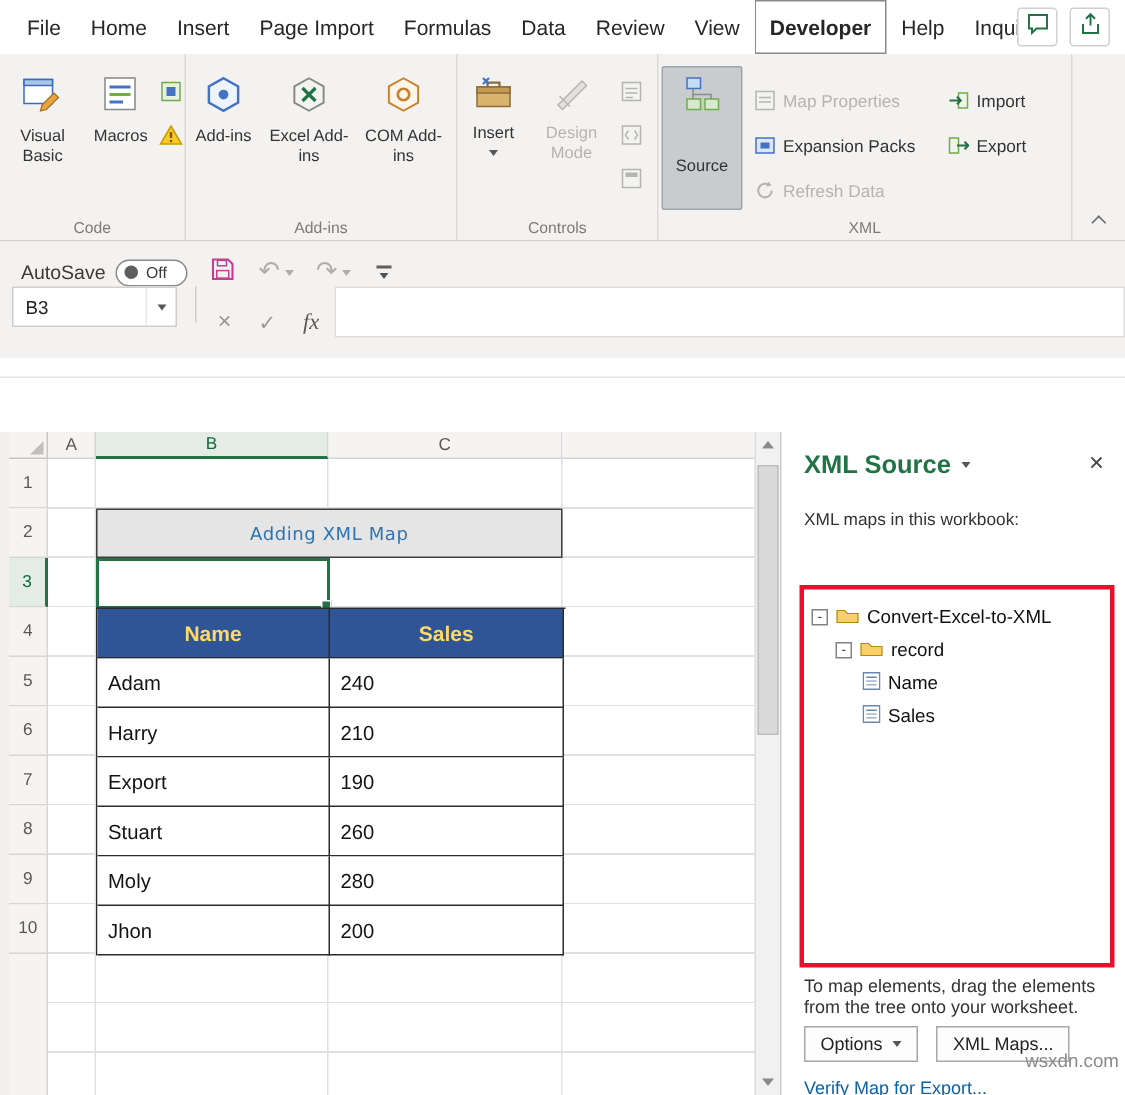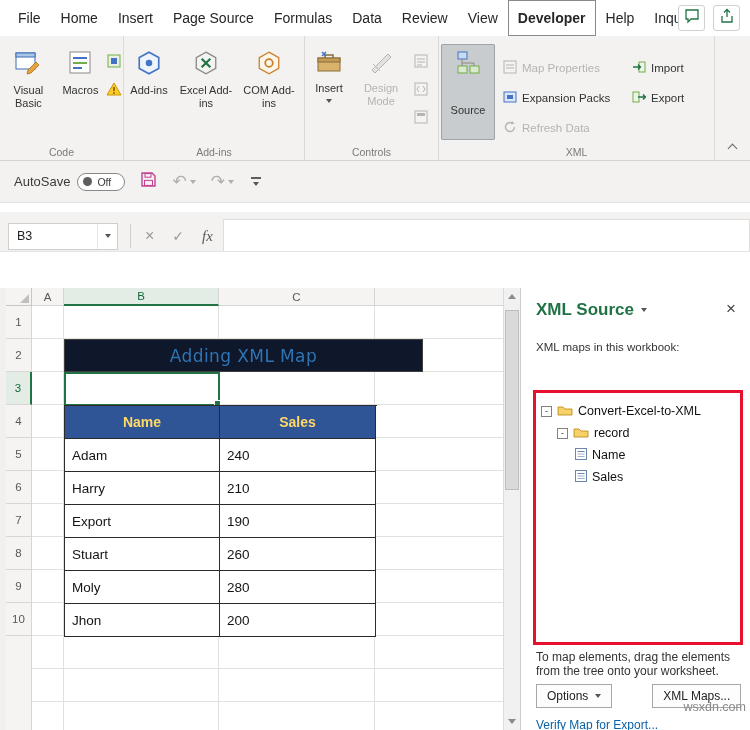--- a/index.html
+++ b/index.html
@@ -34,21 +34,21 @@
   .autosave { display:flex; align-items:center; gap:7px; font-size:13px; color:#3b3a39; }
   .pill { width:48px; height:18px; border:1px solid #8a8886; border-radius:9px; display:flex; align-items:center; padding:0 5px; gap:5px; background:#fff; }
   .pill .dot { width:9px; height:9px; border-radius:50%; background:#605e5c; }
   .pill .off { font-size:10.5px; color:#3b3a39;text-align:center; }
   .qbtn { display:flex; align-items:center; gap:3px; }
   .undo-glyph { font-size:17px; color:#b0aeac; line-height:17px; font-family:"DejaVu Sans",sans-serif; }
   .ovf { display:flex; flex-direction:column; align-items:center; gap:3px; margin-left:2px; }
   .ovf .bar { width:10px; height:2px; background:#605e5c; }
 
   
-  .fbar { position:absolute; left:0; top:212px; width:750px; height:48px; background:#f3f2f1; display:flex; align-items:center; padding-left:8px; }
+  .fbar { position:absolute; left:0; top:191px; width:750px; height:48px; background:#f3f2f1; display:flex; padding-left:8px; }
   .namebox { width:110px; height:27px; background:#fff; border:1px solid #d0cecc; display:flex; align-items:center; }
   .nbtext { flex:1; padding-left:8px; font-size:12.5px; color:#222; }
   .nbcaret { width:20px; height:100%; display:flex; align-items:center; justify-content:center; border-left:1px solid #e9e7e5; }
   .fbar-div { width:1px; height:24px; background:#d0cecc; margin:0 12px; }
   .fxbtns { display:flex; align-items:center; gap:18px; padding:0 10px 0 2px; }
   .fx-x { color:#9a9896; font-size:16px; }
   .fx-check { color:#9a9896; font-size:14px; }
   .fx-fx { font-family:"Liberation Serif",serif; font-style:italic; font-size:15px; color:#5a5856; }
   .finput { flex:1; height:34px; background:#fff; border:1px solid #e0dedc; }
 
@@ -59,21 +59,21 @@
   .leftstrip { position:absolute; left:0; top:0; width:6px; height:442px; background:#f1f0ef; }
   .corner { position:absolute; left:6px; top:0; width:26px; height:18px; background:#f5f4f3; border-right:1px solid #c8c6c4; border-bottom:1px solid #c8c6c4; }
   .corner:after { content:""; position:absolute; right:2px; bottom:2px; border-left:9px solid transparent; border-bottom:9px solid #c2c0be; }
   .hdr { position:absolute; background:#f5f4f3; border-right:1px solid #d8d6d4; border-bottom:1px solid #d8d6d4; font-size:11.5px; color:#5a5856; display:flex; align-items:center; justify-content:center; }
   .hdr.hl { background:#e3ede6; color:#15683c; }
   .hdr.hl.colhl { border-bottom:2px solid #217346; }
   .hdr.hl.rowhl { border-right:2px solid #217346; }
   .gridlines { position:absolute; left:32px; top:18px; width:471px; height:424px;
      background-image: repeating-linear-gradient(to bottom, transparent 0 32px, #e2e0de 32px 33px); }
   .vline { position:absolute; top:18px; width:1px; height:424px; background:#e2e0de; }
-  .titlecell { position:absolute; left:64px; top:51px; width:359px; height:33px; background:#0f172a; border:1px solid #3f3f3f; display:flex; align-items:center; justify-content:center; font-size:17px; color:#2E74B5; font-family:"DejaVu Sans",sans-serif; letter-spacing:0.4px; }
+  .titlecell { position:absolute; left:64px; top:51px; width:311px; height:33px; background:#e5e5e5; border:1px solid #3f3f3f; display:flex; align-items:center; justify-content:center; font-size:12px; color:#2E74B5; font-family:"DejaVu Sans",sans-serif; letter-spacing:0.4px; }
   .sel { position:absolute; left:64px; top:84px; width:156px; height:34px; border:2px solid #217346; }
   .sel:after { content:""; position:absolute; right:-3px; bottom:-3px; width:5px; height:5px; background:#217346; border:1px solid #fff; }
   .xtable { position:absolute; left:64px; top:117px; width:313px; border-top:1px solid #2b2b2b; border-left:1px solid #2b2b2b; }
   .trow { display:flex; }
   .tcell { width:155px; height:33px; border-right:1px solid #2b2b2b; border-bottom:1px solid #2b2b2b; font-size:13.5px; color:#141414; background:#fff; display:flex; align-items:center; padding-left:7px; }
   .tcell.c2 { width:156px; }
   .thead .tcell { background:#2F5597; color:#FFD966; font-weight:bold; justify-content:center; padding-left:0; font-size:14px; }
 
   
   .vscroll { position:absolute; left:503px; top:288px; width:17px; height:442px; background:#f1f1f1; border-left:1px solid #dcdcdc; }
@@ -89,35 +89,35 @@
   .p-label { position:absolute; left:15px; top:53px; font-size:11.5px; color:#333; }
   .p-dd { position:absolute; left:15px; top:68px; width:201px; height:23px; border:1px solid #a6a6a6; background:#fff; display:flex; align-items:center; }
   .ddtext { flex:1; font-size:11.8px; padding-left:6px; color:#222; white-space:nowrap; overflow:hidden; }
   .ddbtn { width:20px; height:100%; background:#e6e6e6; border-left:1px solid #a6a6a6; display:flex; align-items:center; justify-content:center; }
   .p-tree { position:absolute; left:12px; top:102px; width:210px; height:255px; border:3px solid #E8112D; background:#fff; padding:7px 5px; font-size:12.5px; color:#111; }
   .titem { display:flex; align-items:center; gap:5px; height:22px; }
   .ind1 { padding-left:16px; }
   .ind2 { padding-left:34px; }
   .expander { width:11px; height:11px; border:1px solid #828282; background:#fff; font-size:9px; line-height:9px; display:flex; align-items:center; justify-content:center; color:#333; flex-shrink:0; }
   .p-help { position:absolute; left:15px; top:362px; width:206px; font-size:12px; color:#333; line-height:14px; }
-  .p-btns { position:absolute; left:15px; top:396px; display:flex; gap:40px;text-align:center; }
+  .p-btns { position:absolute; left:15px; top:396px; display:flex; gap:12px;text-align:center; }
   .pbtn { height:24px; border:1px solid #a8a8a8; background:#fdfdfd; font-size:12px; color:#222; display:flex; align-items:center; padding:0 10px; gap:7px; }
   .p-link { position:absolute; left:15px; top:430px; font-size:12px; color:#0b61a8; }
   .watermark { position:absolute; right:4px; top:700px; font-size:12.5px; color:#8c8a88; }
 </style>
 </head>
 <body>
 
 <div class="app">
 
   <div class="menubar">
     <div class="tab">File</div>
     <div class="tab">Home</div>
     <div class="tab">Insert</div>
-    <div class="tab">Page Source</div>
+    <div class="tab">Page Import</div>
     <div class="tab">Formulas</div>
     <div class="tab">Data</div>
     <div class="tab">Review</div>
     <div class="tab">View</div>
     <div class="tab active">Developer</div>
     <div class="tab">Help</div>
     <div class="tab">Inquire</div>
     <div class="menubar-right">
       <div class="mb-iconbtn">
         <span>

